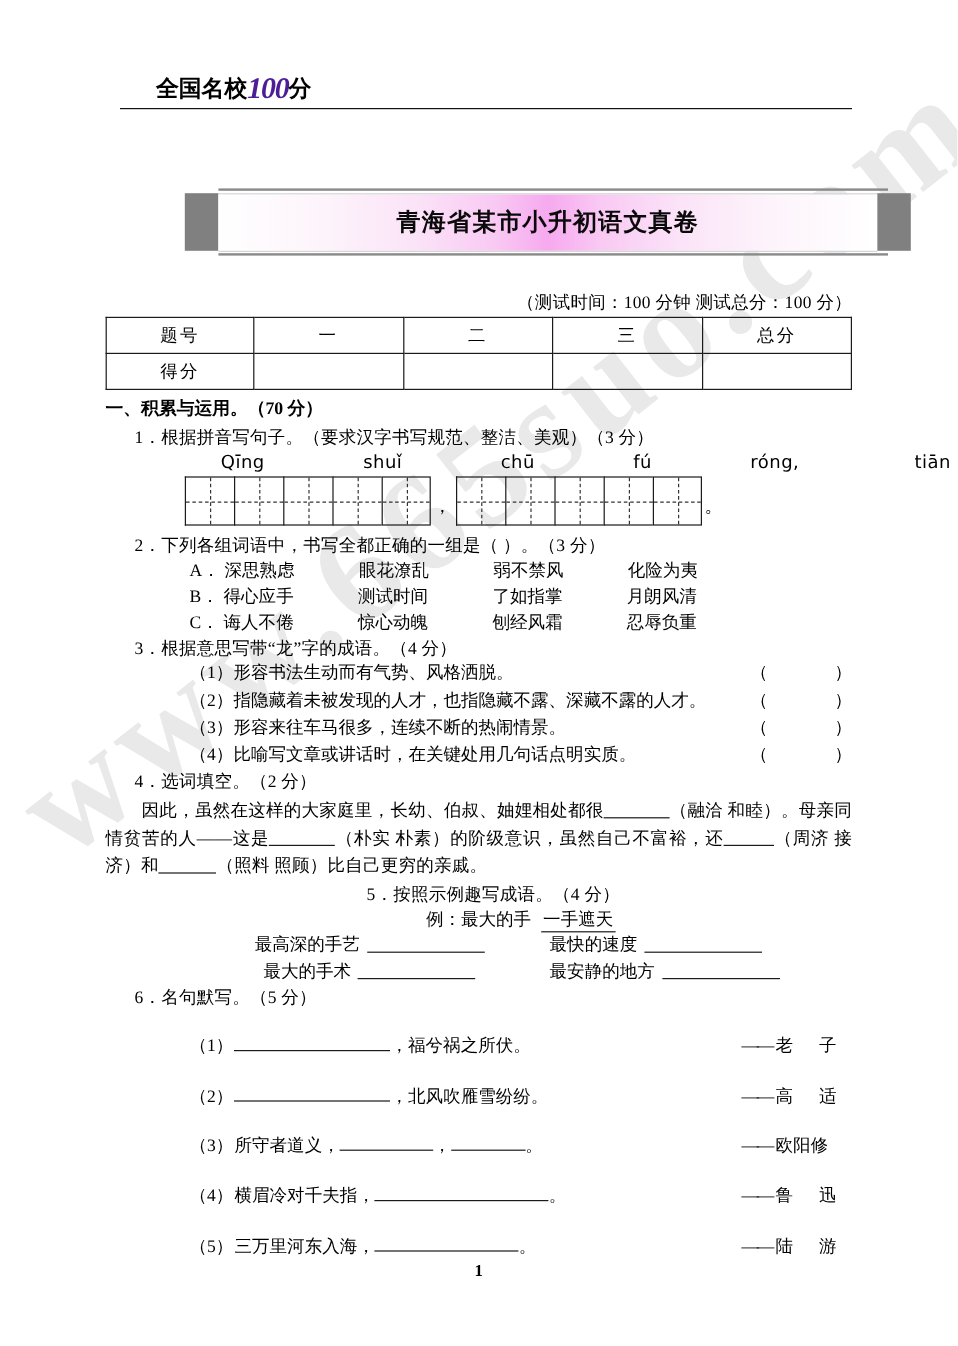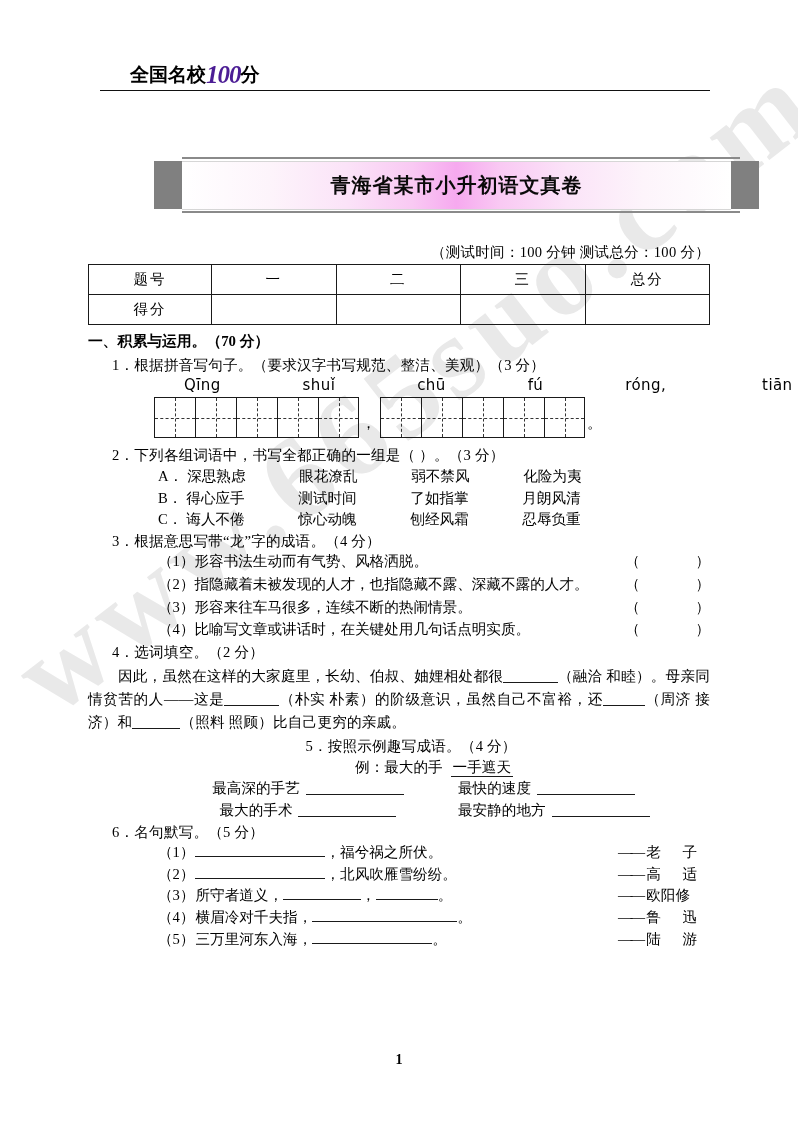--- a/index.html
+++ b/index.html
@@ -310,21 +310,21 @@
 
   
   .qrow {
     padding-left: 46px;
     margin-bottom: 7px;
     display: flex;
     align-items: baseline;
     white-space: nowrap;
   }
   .qrow .idx { margin-right: 1px; }
-  .qrow .body { flex: 0 0 auto; }
+  .qrow .body { flex: 0 0 auto; margin-top: 20px; }
   .qrow .gap { flex: 1 1 auto; }
   .qrow .author { flex: 0 0 auto; text-align: left; width: 92px; }
   .qrow .dash { letter-spacing: -2px; margin-right: 3px; }
   .sp-name { letter-spacing: 9px; }
 
   .b130 { display:inline-block; width:130px; border-bottom:1.2px solid #1a1a1a; vertical-align:-2px;}
   .b120 { display:inline-block; width:120px; border-bottom:1.2px solid #1a1a1a; vertical-align:-2px;}
   .b78  { display:inline-block; width:78px;  border-bottom:1.2px solid #1a1a1a; vertical-align:-2px;}
   .b62  { display:inline-block; width:62px;  border-bottom:1.2px solid #1a1a1a; vertical-align:-2px;}
   .b145 { display:inline-block; width:145px; border-bottom:1.2px solid #1a1a1a; vertical-align:-2px;}

